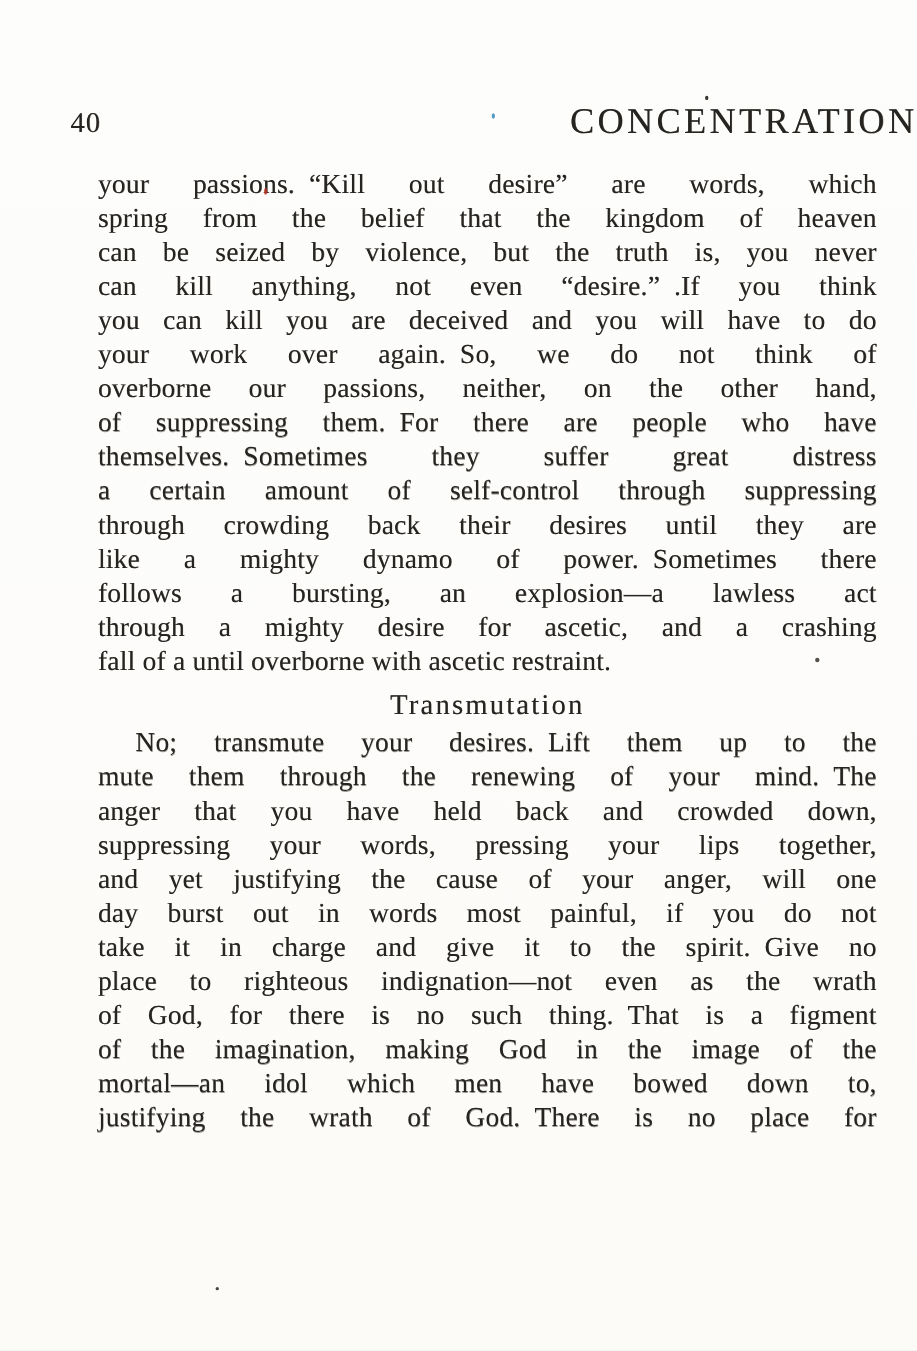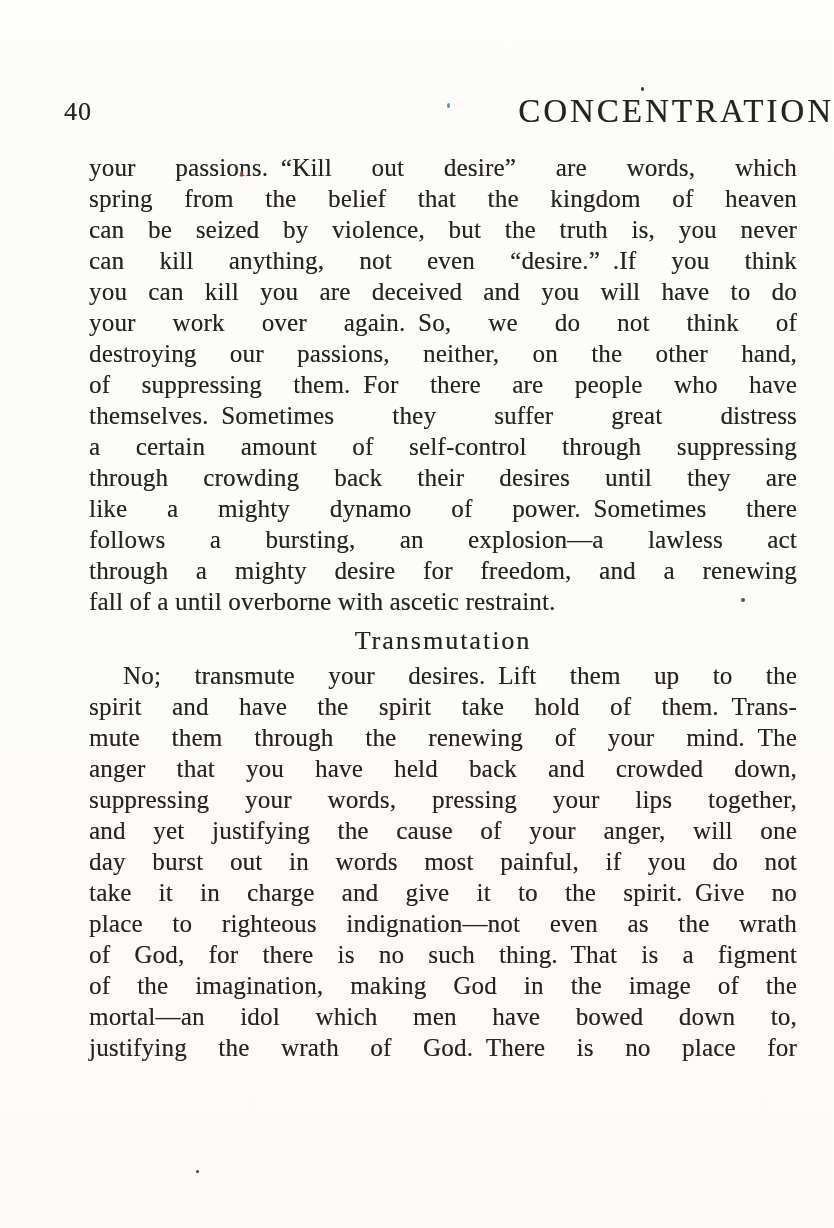--- a/index.html
+++ b/index.html
@@ -84,36 +84,35 @@
 
   <div class="body-text">
 
     <div class="para1">
       <div class="line" style="">your passions. “Kill out desire” are words, which</div>
         <div class="line" style="">spring from the belief that the kingdom of heaven</div>
         <div class="line" style="">can be seized by violence, but the truth is, you never</div>
         <div class="line" style="">can kill anything, not even “desire.” .If you think</div>
         <div class="line" style="">you can kill you are deceived and you will have to do</div>
         <div class="line" style="">your work over again. So, we do not think of</div>
-        <div class="line" style="">destroying our passions, neither, on the other hand,</div>
+        <div class="line" style="">overborne our passions, neither, on the other hand,</div>
         <div class="line" style="">of suppressing them. For there are people who have</div>
         <div class="line" style="">themselves. Sometimes they suffer great distress</div>
         <div class="line" style="">a certain amount of self-control through suppressing</div>
         <div class="line" style="">through crowding back their desires until they are</div>
         <div class="line" style="">like a mighty dynamo of power. Sometimes there</div>
         <div class="line" style="">follows a bursting, an explosion—a lawless act</div>
-        <div class="line" style="">through a mighty desire for freedom, and a renewing</div>
+        <div class="line" style="">through a mighty desire for ascetic, and a crashing</div>
         <div class="line" style="">fall of a until overborne with ascetic restraint.</div>
     </div>
 
     <div class="section-heading">Transmutation</div>
 
     <div class="para2">
       <div class="line" style="">No; transmute your desires. Lift them up to the</div>
-        <div class="line" style="">spirit and have the spirit take hold of them. Trans-</div>
         <div class="line" style="">mute them through the renewing of your mind. The</div>
         <div class="line" style="">anger that you have held back and crowded down,</div>
         <div class="line" style="">suppressing your words, pressing your lips together,</div>
         <div class="line" style="">and yet justifying the cause of your anger, will one</div>
         <div class="line" style="">day burst out in words most painful, if you do not</div>
         <div class="line" style="">take it in charge and give it to the spirit. Give no</div>
         <div class="line" style="">place to righteous indignation—not even as the wrath</div>
         <div class="line" style="">of God, for there is no such thing. That is a figment</div>
         <div class="line" style="">of the imagination, making God in the image of the</div>
         <div class="line" style="">mortal—an idol which men have bowed down to,</div>

